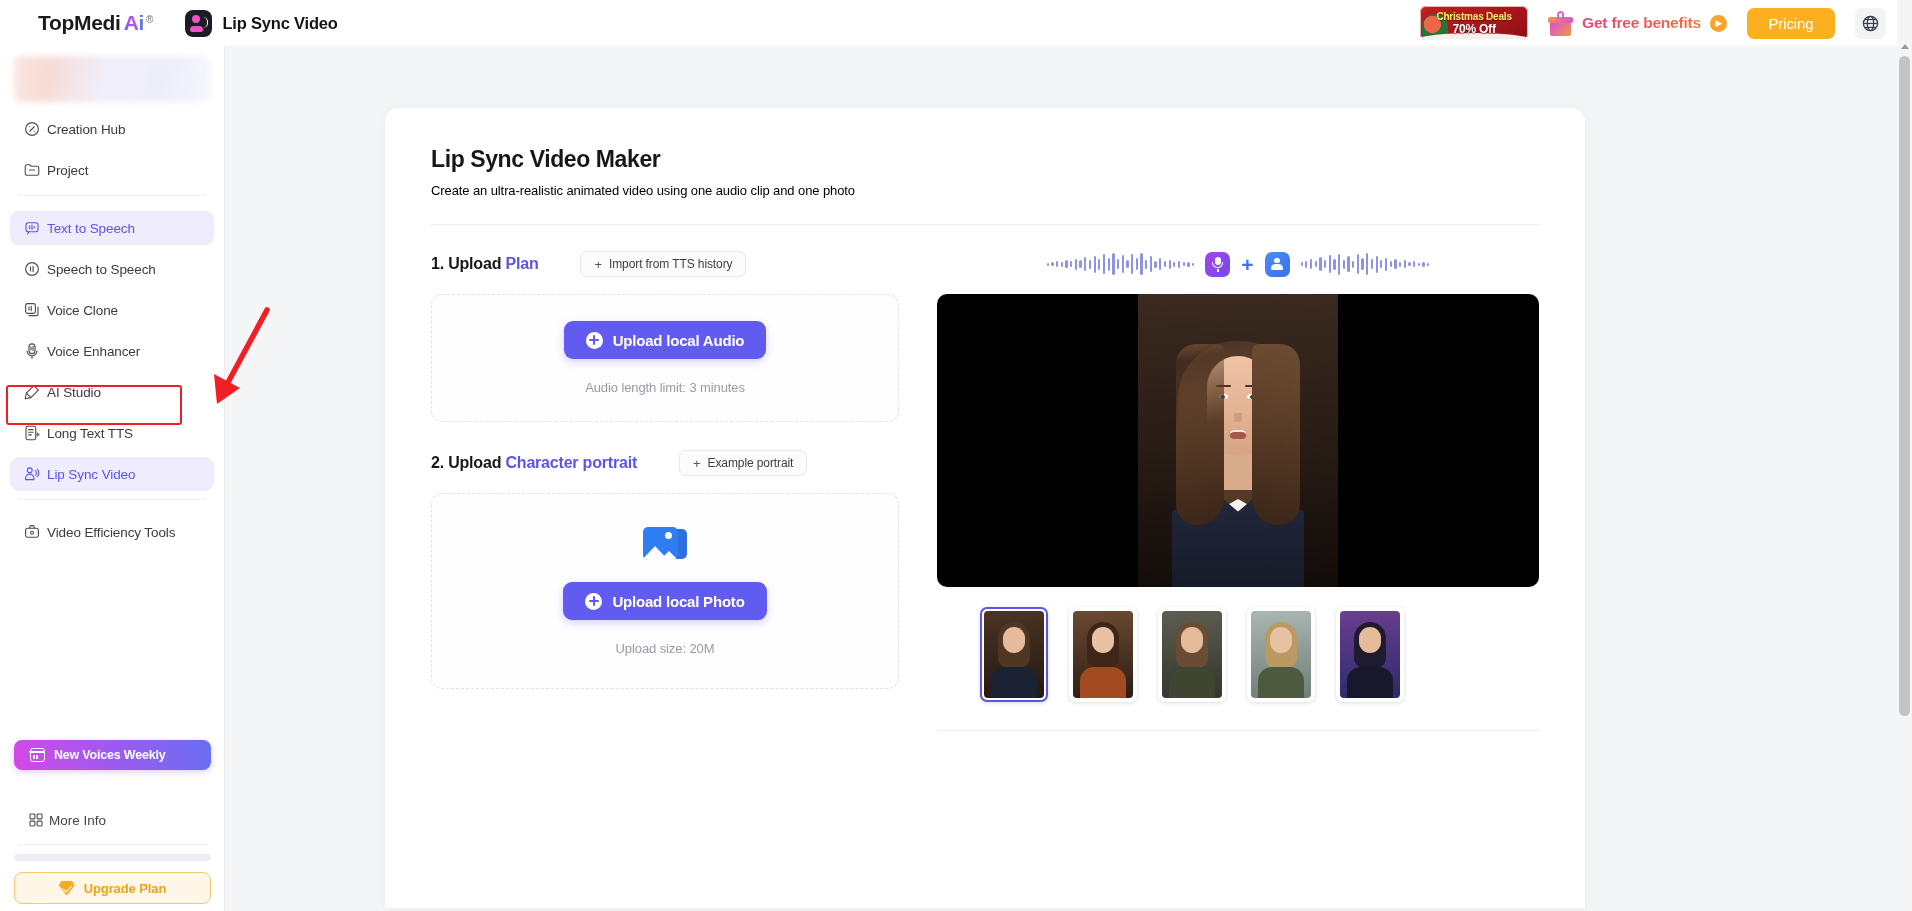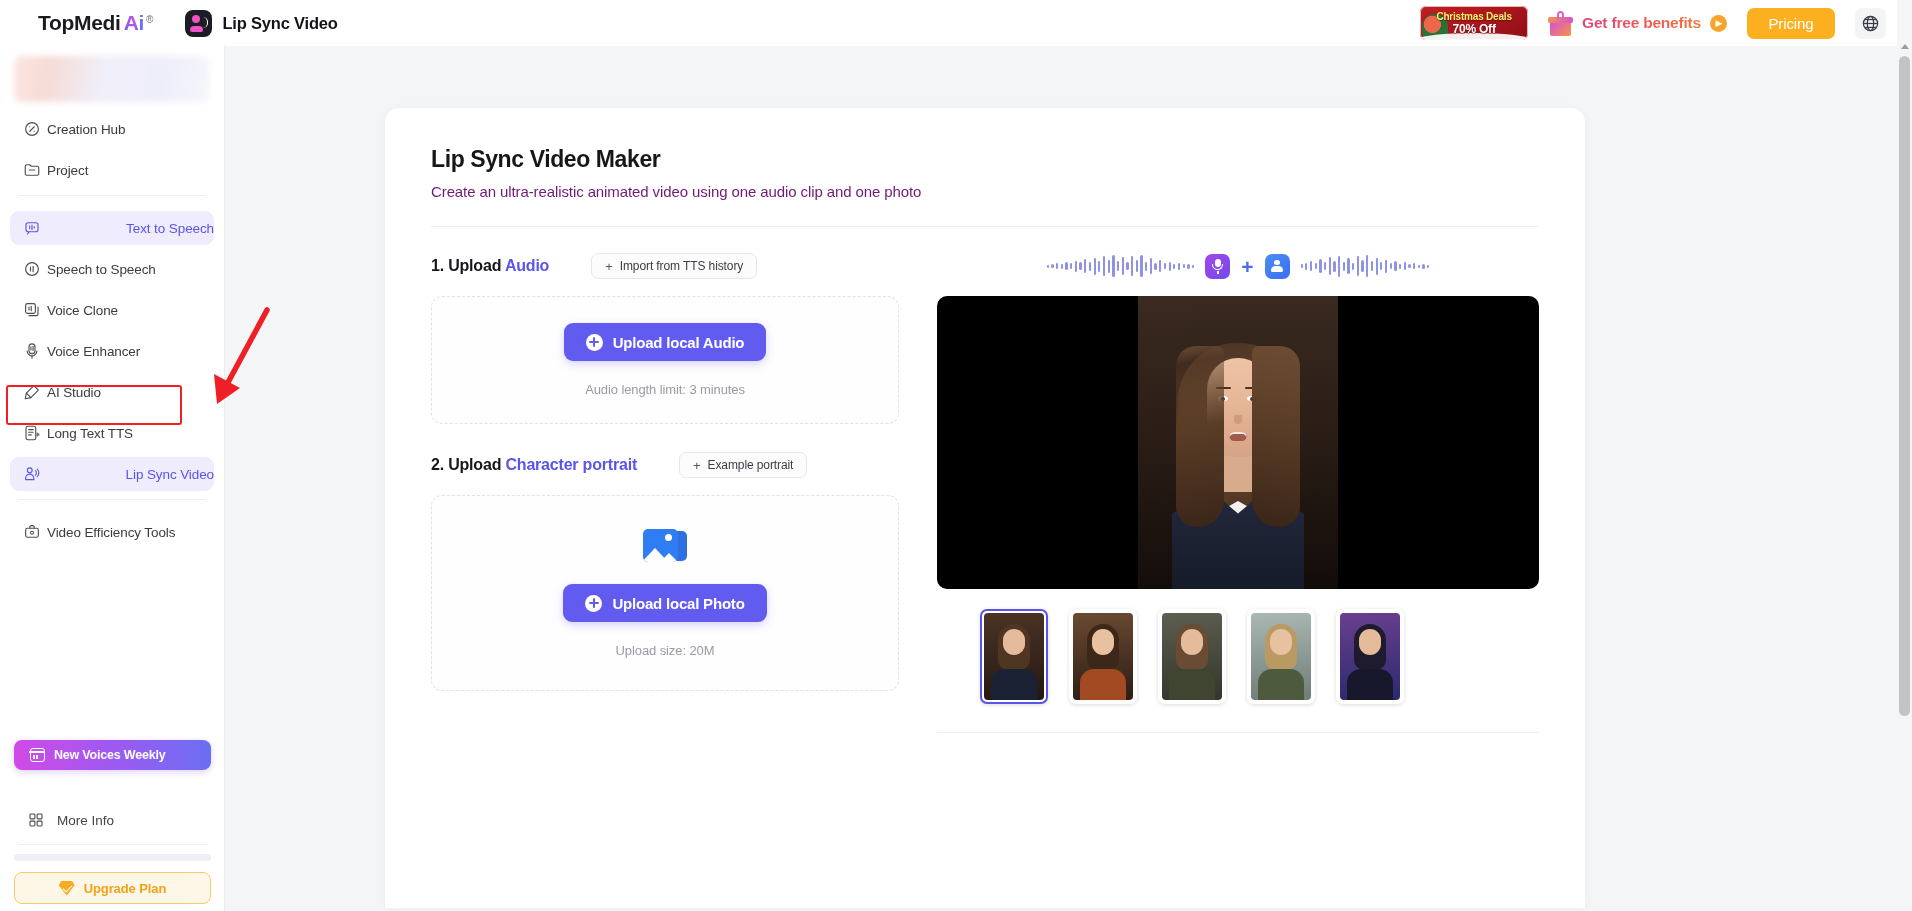--- a/index.html
+++ b/index.html
@@ -100,21 +100,21 @@
     margin: 10px 14px 6px 14px; height: 46px; border-radius: 8px;
     background: linear-gradient(100deg,#fbe5e1 0%,#f6dcd6 18%,#f0eef8 45%,#eeeefb 75%,#f6f6fb 100%);
     filter: blur(3px);
   }
   .nav-list { padding: 4px 10px 0 10px; }
   .nav-item {
     display: flex; align-items: center; gap: 6px; height: 34px; margin-bottom: 7px;
     padding-left: 12px; border-radius: 9px; cursor: pointer;
   }
   .nav-item .lbl { font-size: 13.5px; color: #3a3a42; letter-spacing: -0.1px; }
-  .nav-item.active { background: #eeecfd; justify-content: space-between; }
+  .nav-item.active { background: #eeecfd; }
   .nav-item.active .lbl { color: #5b54ea; }
   .nav-item.active .ico svg { stroke: #5b54ea; }
   .ico { width: 19px; height: 19px; flex: none; display: flex; align-items: center; justify-content: center; }
   .ico svg { width: 18px; height: 18px; stroke: #4c4c55; fill: none; stroke-width: 1.5; stroke-linecap: round; stroke-linejoin: round; }
   .nav-divider { height: 1px; background: #eeeef2; margin: 8px 18px 11px 18px; }
 
   .side-bottom { position: absolute; left: 0; bottom: 0; width: 225px; padding: 0 14px 7px 14px; }
   .voices-btn {
     height: 30px; border-radius: 8px; cursor: pointer;
     background: linear-gradient(90deg,#d14ae6 0%,#a358ef 45%,#6a6ef2 100%);
@@ -122,21 +122,21 @@
     box-shadow: 0 2px 7px rgba(140,80,230,.28);
   }
   .voices-btn .cal {
     width: 15px; height: 14px; border: 1.7px solid #fff; border-radius: 3px; position: relative; flex: none;
   }
   .voices-btn .cal::before { content:''; position:absolute; left:-1.7px; top:2.4px; width:15px; height:1.7px; background:#fff; }
   .voices-btn .cal::after { content:''; position:absolute; left:2px; top:6px; width:7px; height:4px;
       background: repeating-linear-gradient(90deg,#fff 0 1.6px, transparent 1.6px 3.4px); }
   .voices-txt { font-size: 12.5px; font-weight: 700; color: #fff; letter-spacing: -0.2px; }
 
-  .more-info { display: flex; align-items: center; gap: 12px; padding-left: 12px; height: 32px; margin-top: 34px; cursor: pointer; }
+  .more-info { display: flex; align-items: center; gap: 4px; padding-left: 12px; height: 32px; margin-top: 34px; cursor: pointer; }
   .more-info .lbl { font-size: 13.5px; color: #44444c; }
   .sb-sep { height: 1px; background: #eeeef2; margin: 8px 4px 9px 4px; }
   .sb-bar { height: 7px; border-radius: 4px; background: #eeeef4; margin: 0 0 11px 0; }
   .upgrade-btn {
     height: 32px; border-radius: 8px; border: 1px solid #f8c96c; background: #fef7e8;
     display: flex; align-items: center; justify-content: center; gap: 9px; cursor: pointer;
   }
   .upgrade-txt { font-size: 13px; font-weight: 700; color: #f0a219; letter-spacing: -0.1px; }
   .diamond { width: 16px; height: 15px; position: relative; flex: none; }
   .diamond::before {
@@ -149,21 +149,21 @@
   }
 
   
   .content-wrap { position: absolute; left: 225px; top: 46px; width: 1665px; height: 865px; background: #f4f5f7; }
   .main-card {
     position: absolute; left: 160px; top: 62px; width: 1200px; height: 800px;
     background: #ffffff; border-radius: 14px 14px 0 0; box-shadow: 0 1px 10px rgba(30,30,60,.05);
   }
   .card-inner { padding: 38px 46px 0 46px; }
   .page-title { font-size: 23px; font-weight: 700; color: #16161c; letter-spacing: -0.4px; }
-  .page-sub { font-size: 15px; color: #701a75; margin-top: 10px; letter-spacing: -0.1px; }
+  .page-sub { font-size: 13px; color: #000000; margin-top: 10px; letter-spacing: -0.1px; }
   .title-rule { height: 1px; background: #eeeef2; margin-top: 26px; }
 
   .cols { display: flex; gap: 38px; margin-top: 24px; }
   .col-left { width: 468px; flex: none; }
   .col-right { flex: 1; }
 
   .sec-head { display: flex; align-items: center; height: 30px; margin-bottom: 15px; }
   .sec-title { font-size: 16px; font-weight: 700; color: #16161c; letter-spacing: -0.2px; }
   .sec-title .hl { color: #5b54ea; }
   .ghost-btn {
@@ -535,21 +535,21 @@
       <div class="page-title">Lip Sync Video Maker</div>
       <div class="page-sub">Create an ultra-realistic animated video using one audio clip and one photo</div>
       <div class="title-rule"></div>
 
       <div class="cols">
 
         <div class="col-left">
 
           <div class="sec-head">
             <div class="sec-title">
-              <span>1. Upload </span><span class="hl">Audio</span>
+              <span>1. Upload </span><span class="hl">Plan</span>
             </div>
             <button class="ghost-btn">
               <span class="plus">+</span>
               <span>Import from TTS history</span>
             </button>
           </div>
 
           <div class="drop-zone zone-audio">
             <button class="upload-btn">
               <span class="plus-circ"></span>

